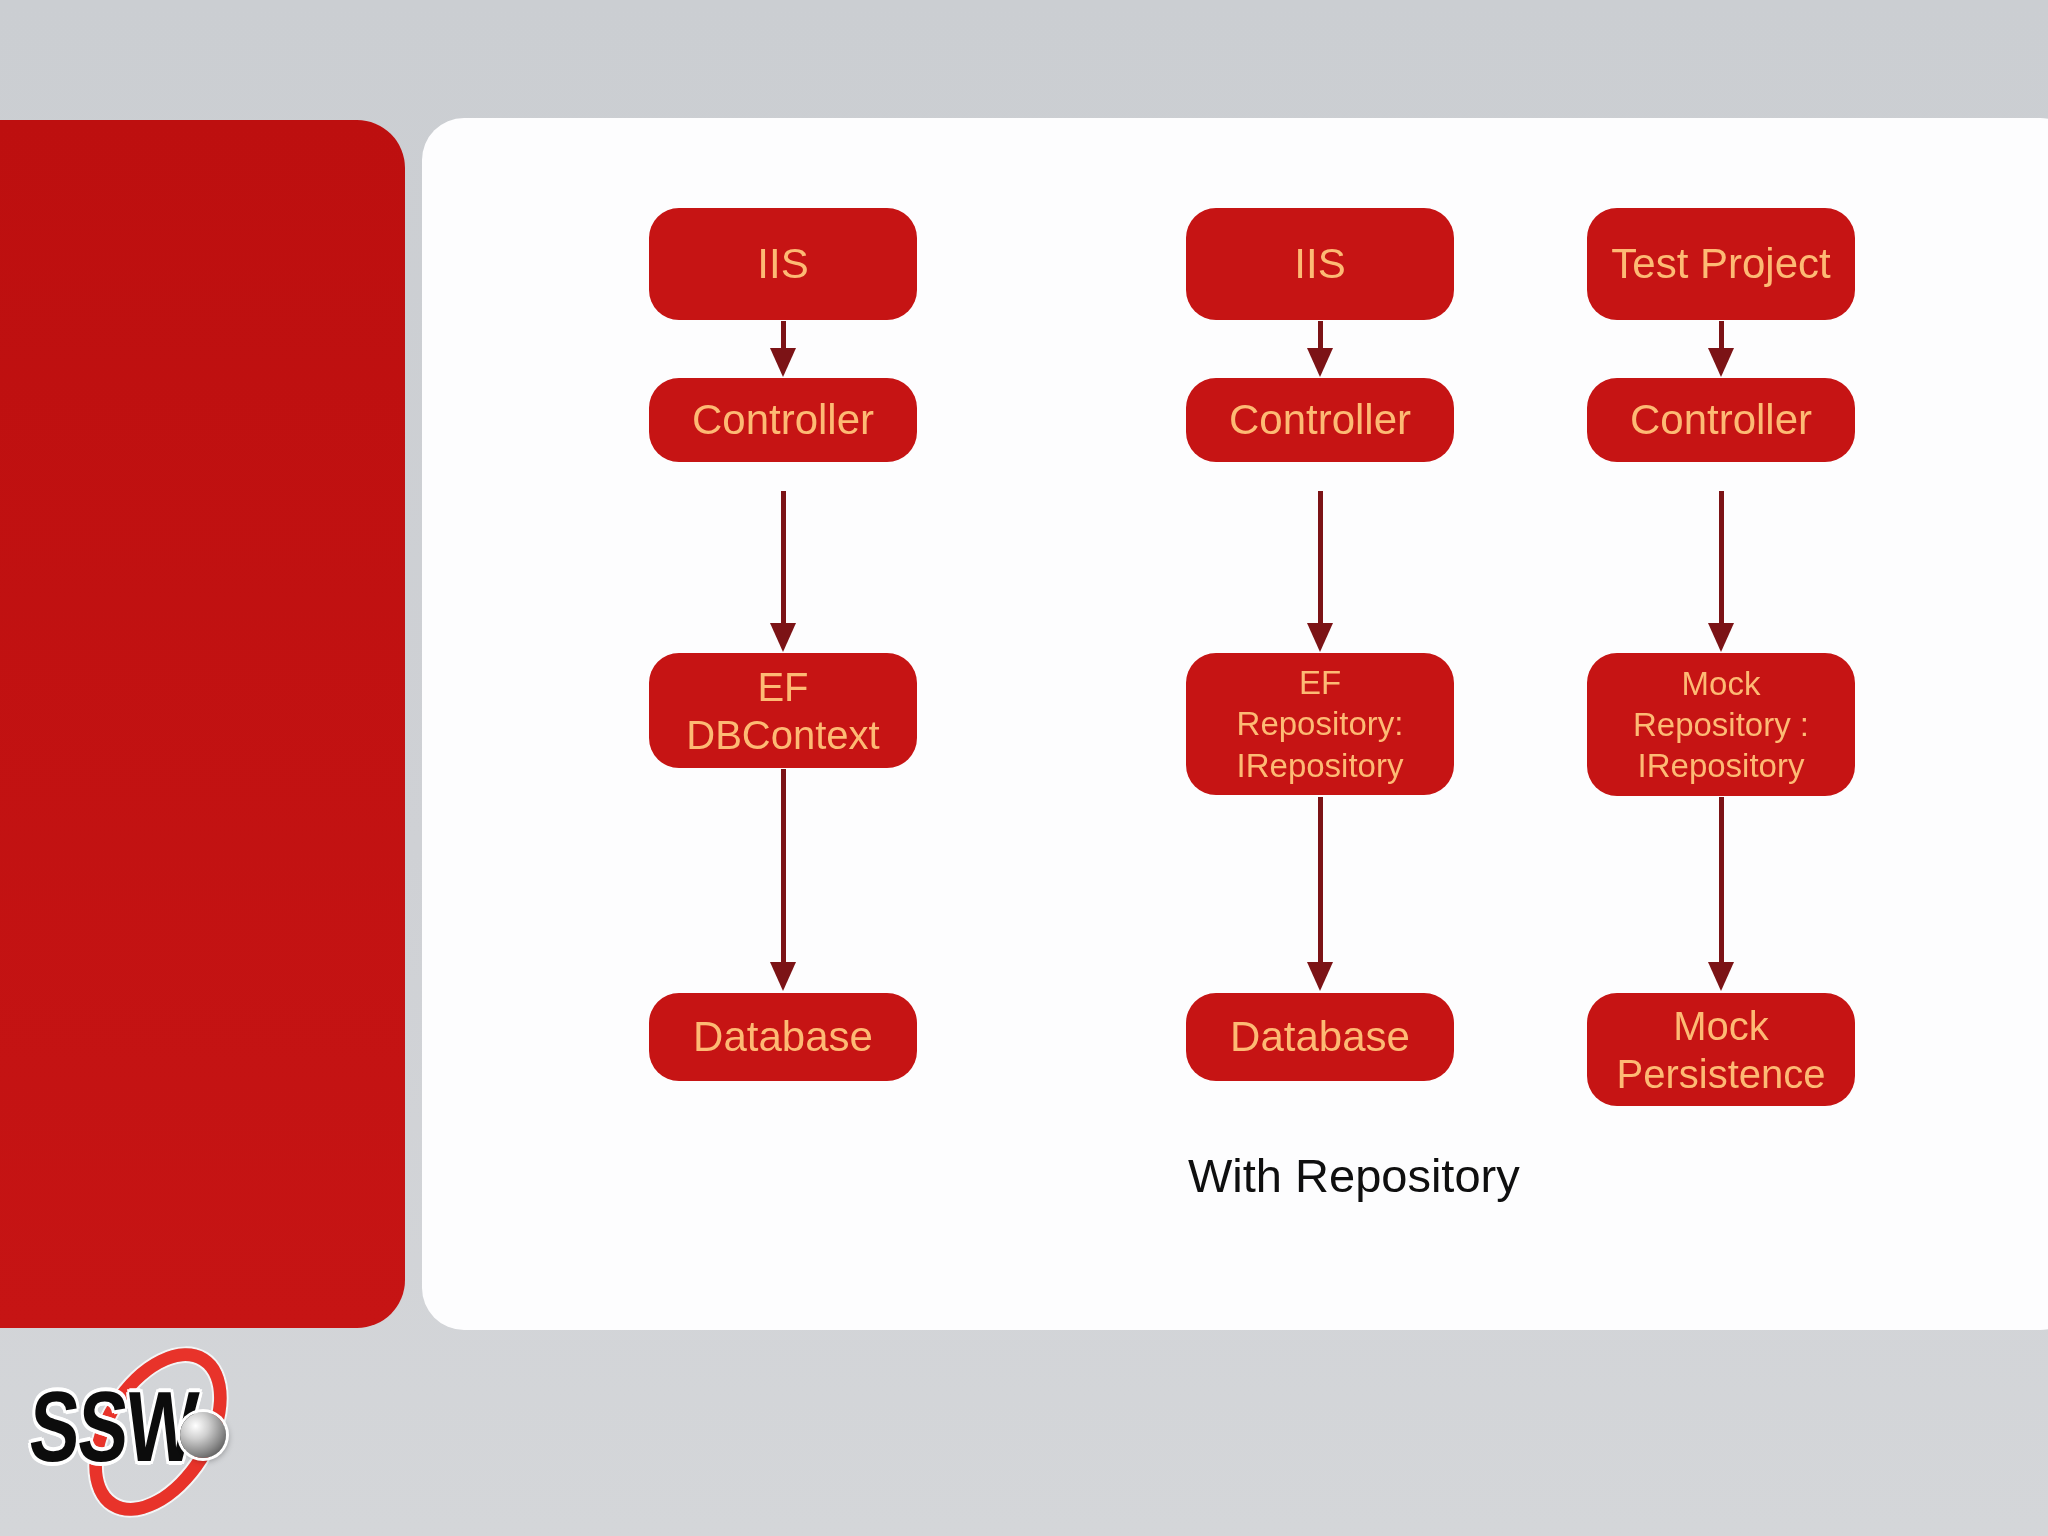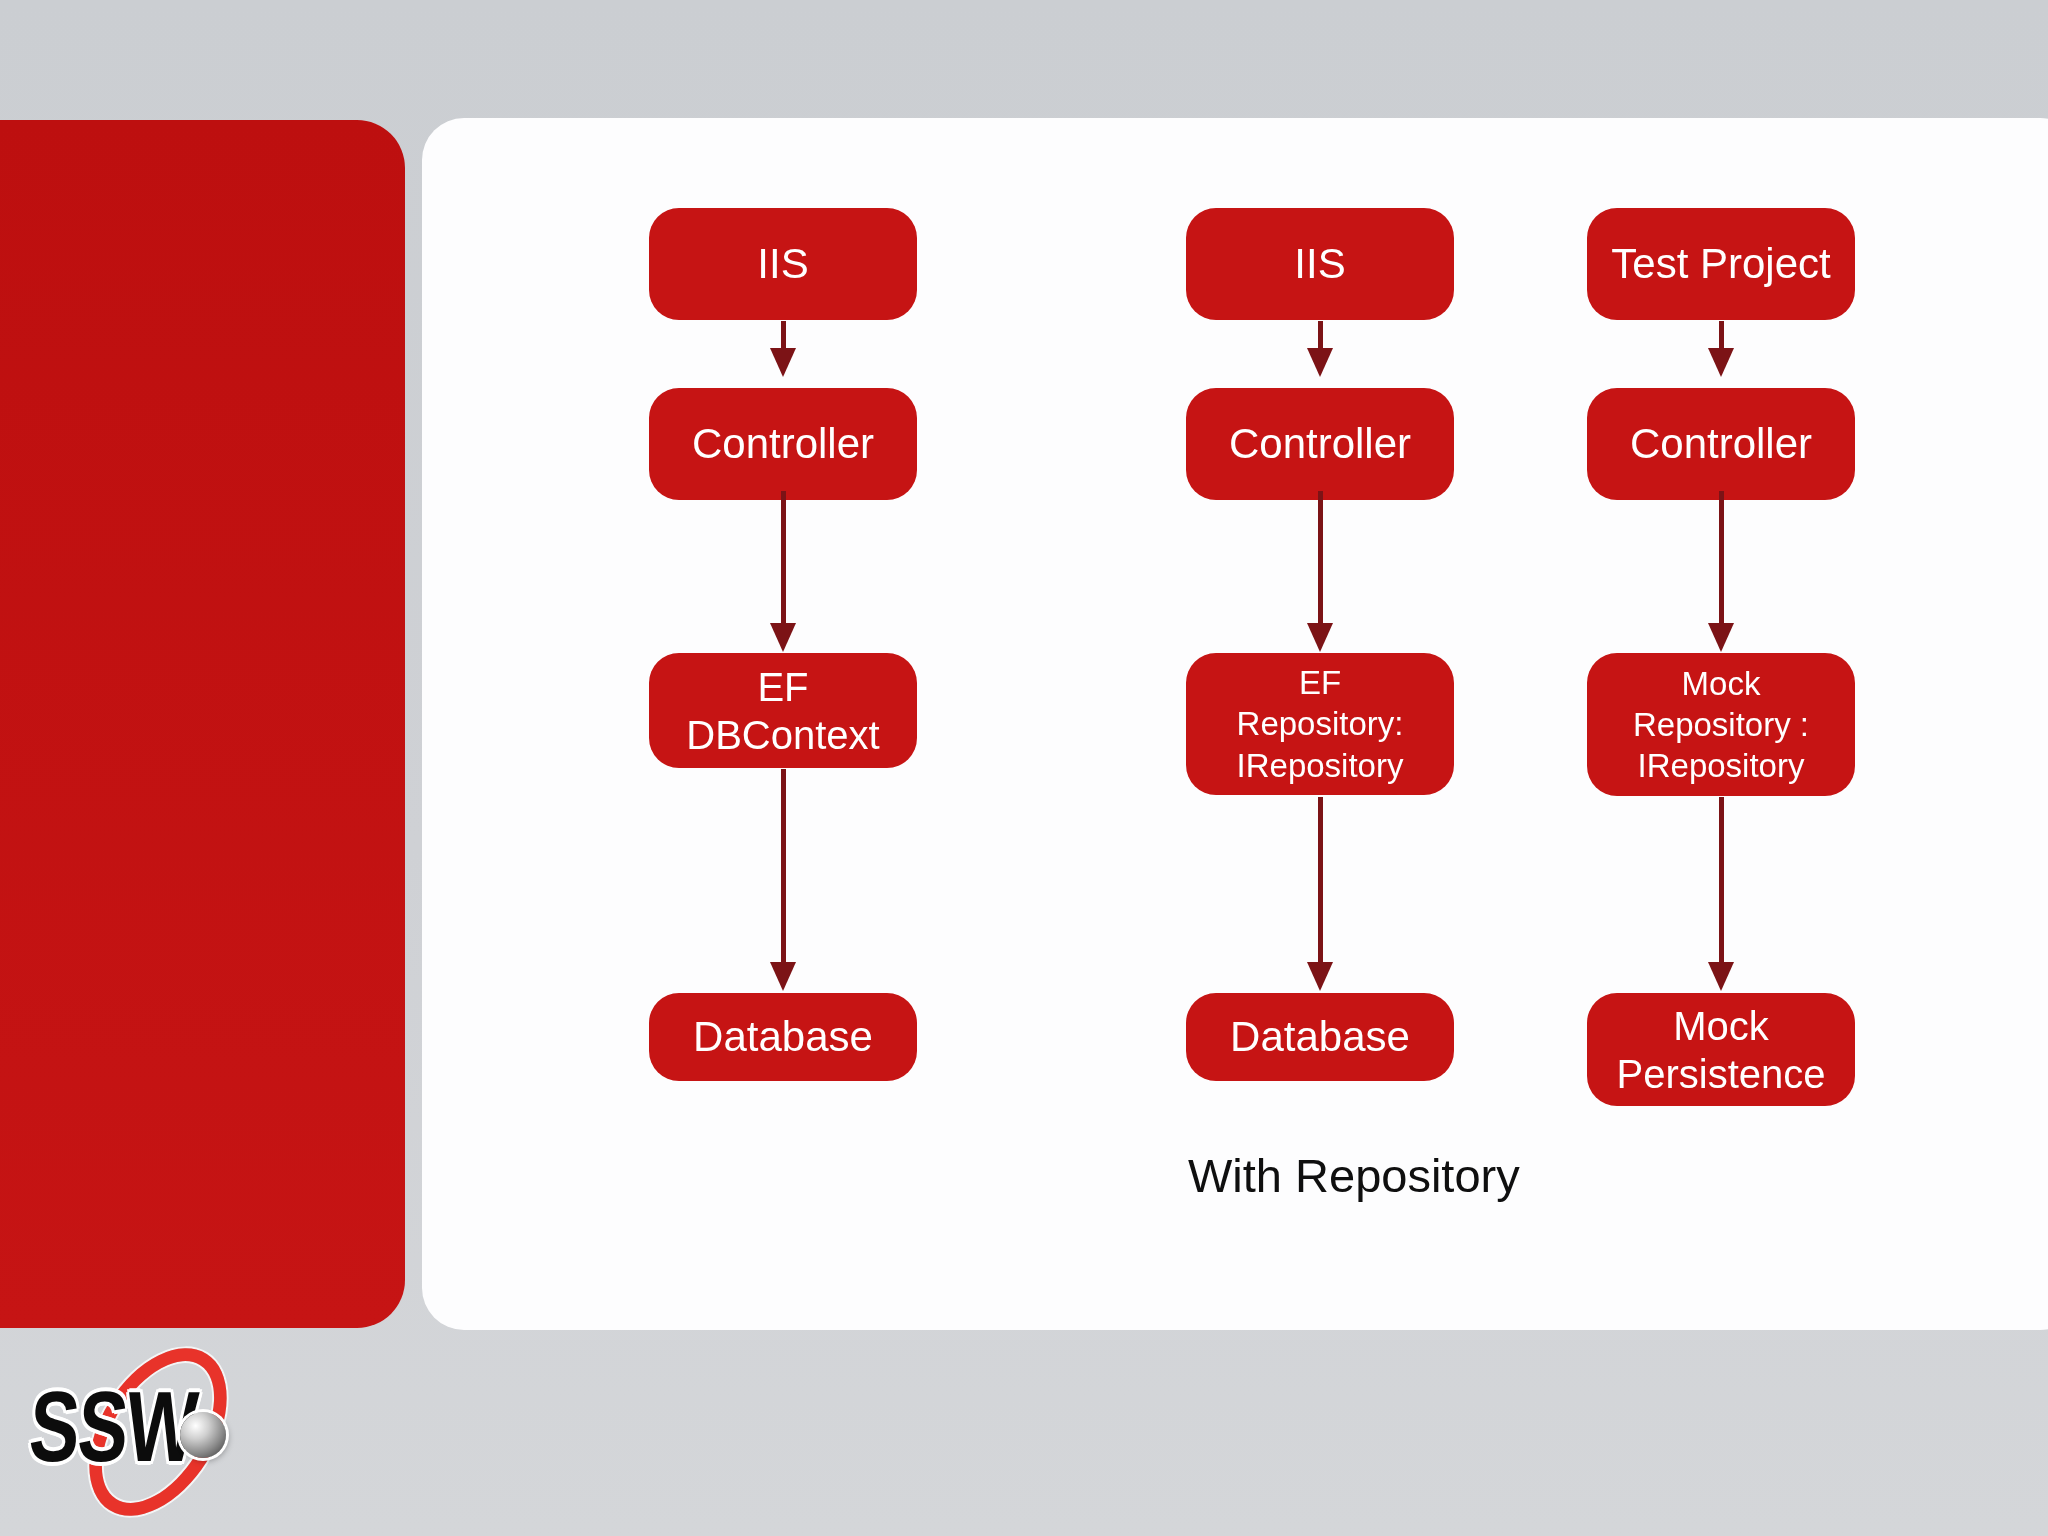--- a/index.html
+++ b/index.html
@@ -15,26 +15,26 @@
     border-radius:0 48px 48px 0;
   }
   
   .card{
     position:absolute;left:422px;top:118px;width:1660px;height:1212px;
     background:#fdfdfe;border-radius:42px;
   }
   
   .box{
     position:absolute;width:268px;background:#c61414;border-radius:30px;
-    color:#ffffff;display:flex;align-items:center;justify-content:center;
+    color:#fdba74;display:flex;align-items:center;justify-content:center;
     text-align:center;white-space:pre-line;font-size:42px;line-height:1.22;
   }
   .c1{left:649px}.c2{left:1186px}.c3{left:1587px}
   .r1{top:208px;height:112px}
-  .r2{top:388px;height:112px}
+  .r2{top:378px;height:84px}
   #b13{top:653px;height:115px;font-size:40px;line-height:1.2}
   #b23{top:653px;height:142px;font-size:33px;line-height:1.25}
   #b33{top:653px;height:143px;font-size:33px;line-height:1.25}
   #b14,#b24{top:993px;height:88px}
   #b34{top:993px;height:113px;font-size:40px;line-height:1.2}
   
   .aline{position:absolute;width:5px;background:#7c1316}
   .ahead{position:absolute;width:0;height:0;
     border-left:13px solid transparent;border-right:13px solid transparent;
     border-top:29px solid #7c1316}

